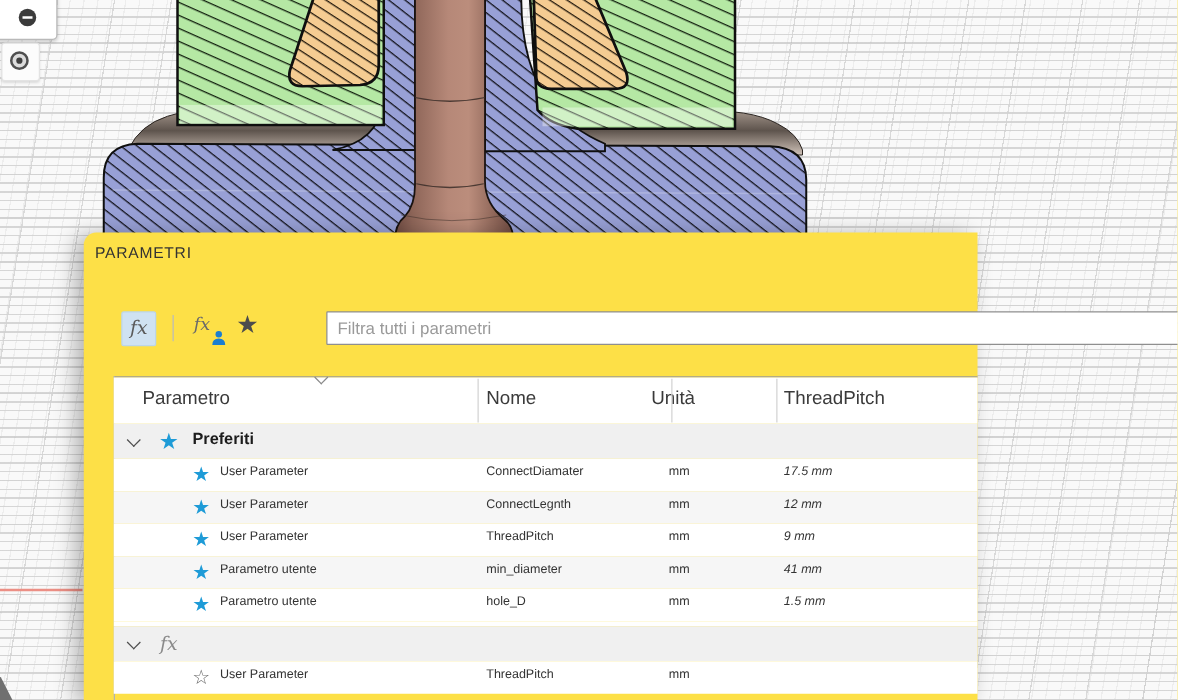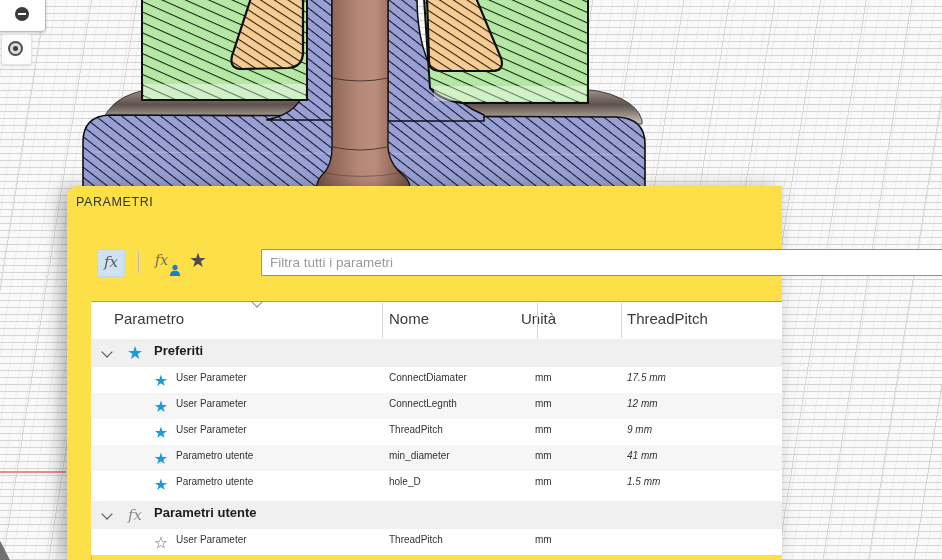--- a/index.html
+++ b/index.html
@@ -220,21 +220,20 @@
     <span class="r-star">★</span>
     <span class="cell c-type">Parametro utente</span>
     <span class="cell c-name">hole_D</span>
     <span class="cell c-unit">mm</span>
     <span class="cell c-expr">1.5 mm</span>
   </div>
 <div class="spacer"></div>
   <div class="grow">
     <span class="chev"></span>
     <span class="g-icon fx">fx</span>
-    <span class="g-label">Parametri utente</span>
   </div>
 
   <div class="prow">
     <span class="r-star outline">☆</span>
     <span class="cell c-type">User Parameter</span>
     <span class="cell c-name">ThreadPitch</span>
     <span class="cell c-unit">mm</span>
   </div>
 </div>
 </div>

